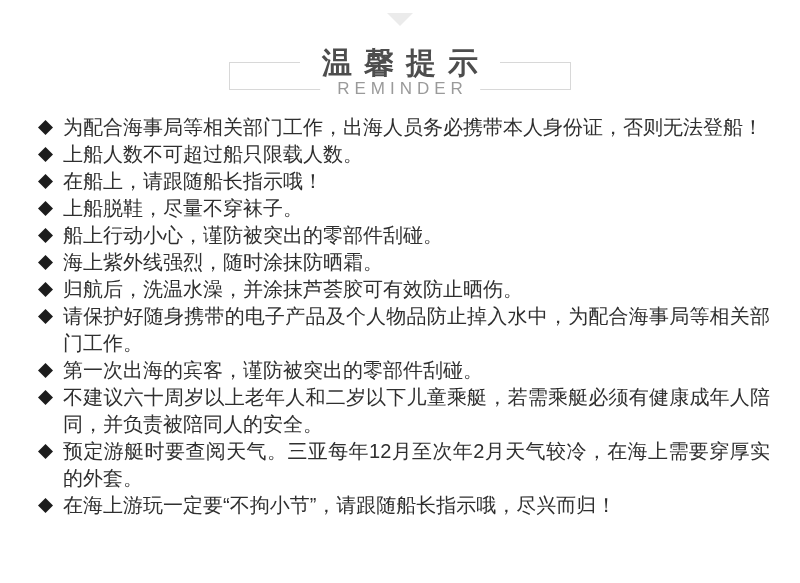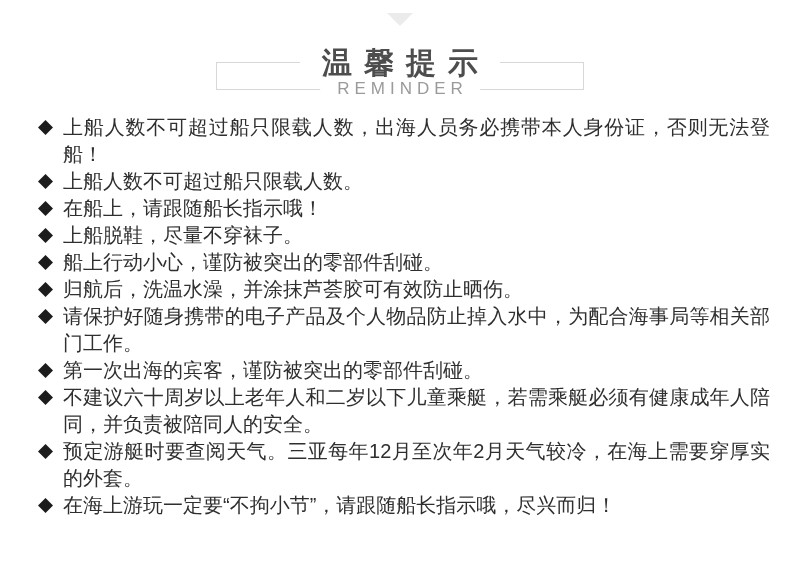--- a/index.html
+++ b/index.html
@@ -26,21 +26,21 @@
     width: 0; height: 0;
     margin: 13px auto 0;
     border-left: 13px solid transparent;
     border-right: 13px solid transparent;
     border-top: 13px solid var(--triangle);
   }
 
   
   .header-frame {
     position: relative;
-    width: 368px;
+    width: 342px;
     height: 28px;
     margin: 36px auto 0;
     border: 1px solid var(--frame-line);
   }
   .title {
     position: absolute;
     top: -18px;
     left: 50%;
     transform: translateX(-50%);
     height: 36px;
@@ -104,21 +104,21 @@
 
   <div class="header-frame">
     <h1 class="title">温馨提示</h1>
     <div class="subtitle">REMINDER</div>
   </div>
 
   <ul class="tips">
 
       <li class="tip">
         <span class="diamond"></span>
-        <span class="tip-text">上船人数不可超过船只限载人数，出海人员务必携带本人身份证，否则无法登船！</span>
+        <span class="tip-text">为配合海事局等相关部门工作，出海人员务必携带本人身份证，否则无法登船！</span>
       </li>
 
       <li class="tip">
         <span class="diamond"></span>
         <span class="tip-text">上船人数不可超过船只限载人数。</span>
       </li>
 
       <li class="tip">
         <span class="diamond"></span>
         <span class="tip-text">在船上，请跟随船长指示哦！</span>
@@ -127,20 +127,24 @@
       <li class="tip">
         <span class="diamond"></span>
         <span class="tip-text">上船脱鞋，尽量不穿袜子。</span>
       </li>
 
       <li class="tip">
         <span class="diamond"></span>
         <span class="tip-text">船上行动小心，谨防被突出的零部件刮碰。</span>
       </li>
 
+      <li class="tip">
+        <span class="diamond"></span>
+        <span class="tip-text">海上紫外线强烈，随时涂抹防晒霜。</span>
+      </li>
 
       <li class="tip">
         <span class="diamond"></span>
         <span class="tip-text">归航后，洗温水澡，并涂抹芦荟胶可有效防止晒伤。</span>
       </li>
 
       <li class="tip">
         <span class="diamond"></span>
         <span class="tip-text">请保护好随身携带的电子产品及个人物品防止掉入水中，为配合海事局等相关部门工作。</span>
       </li>

